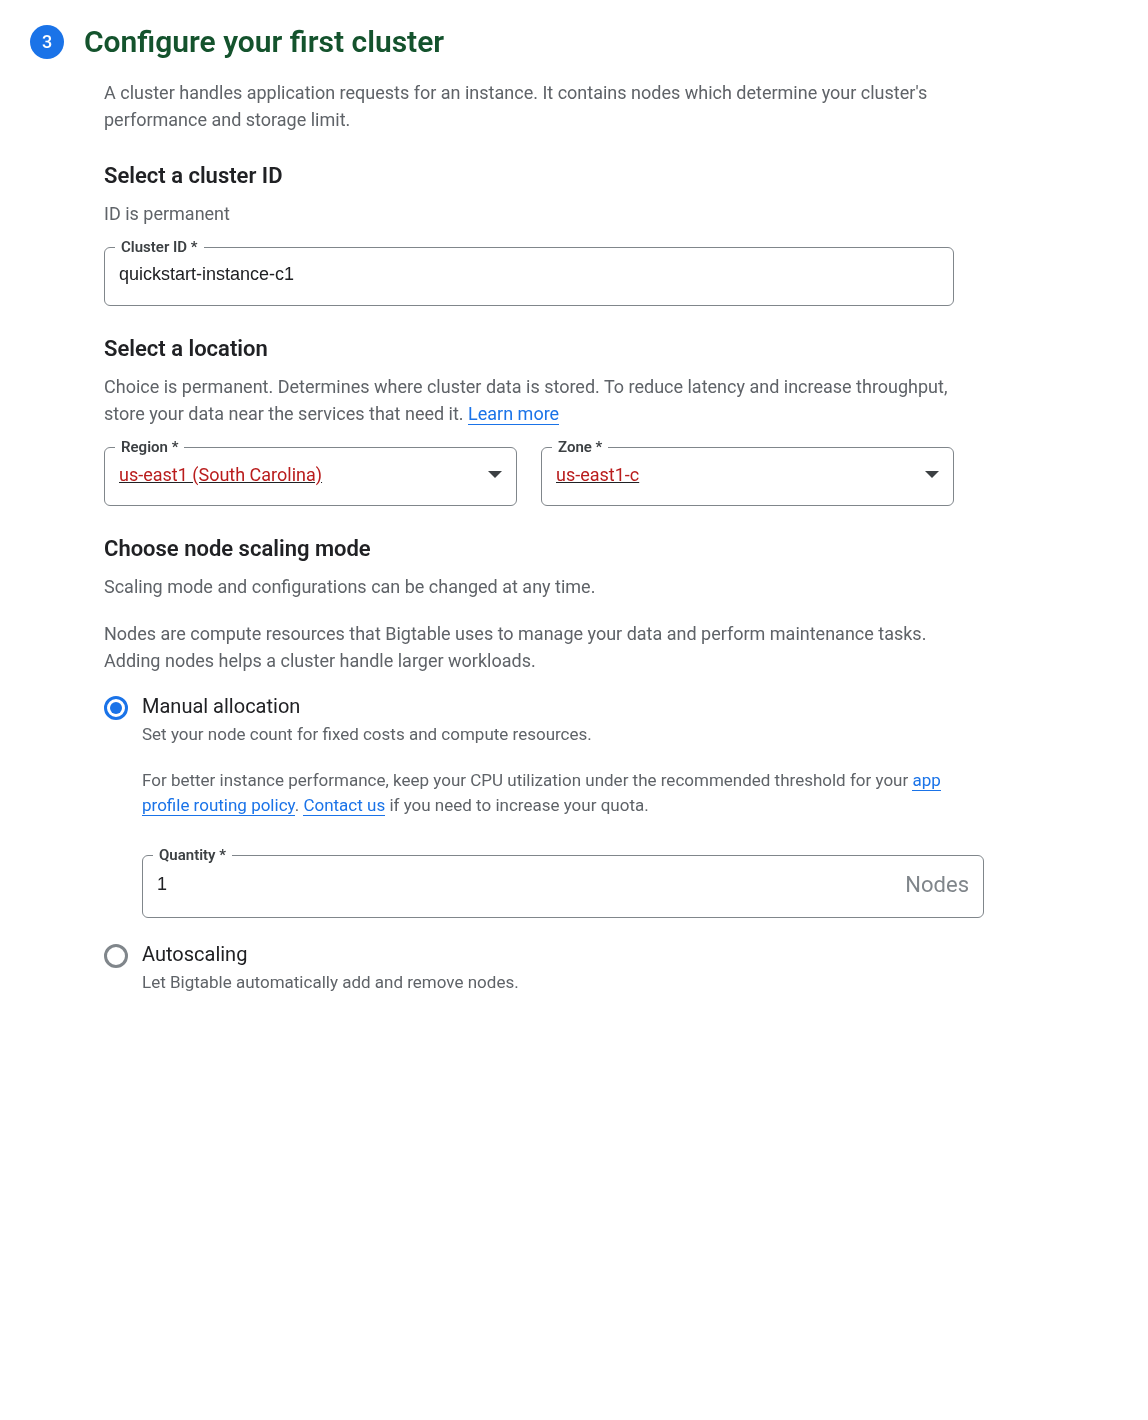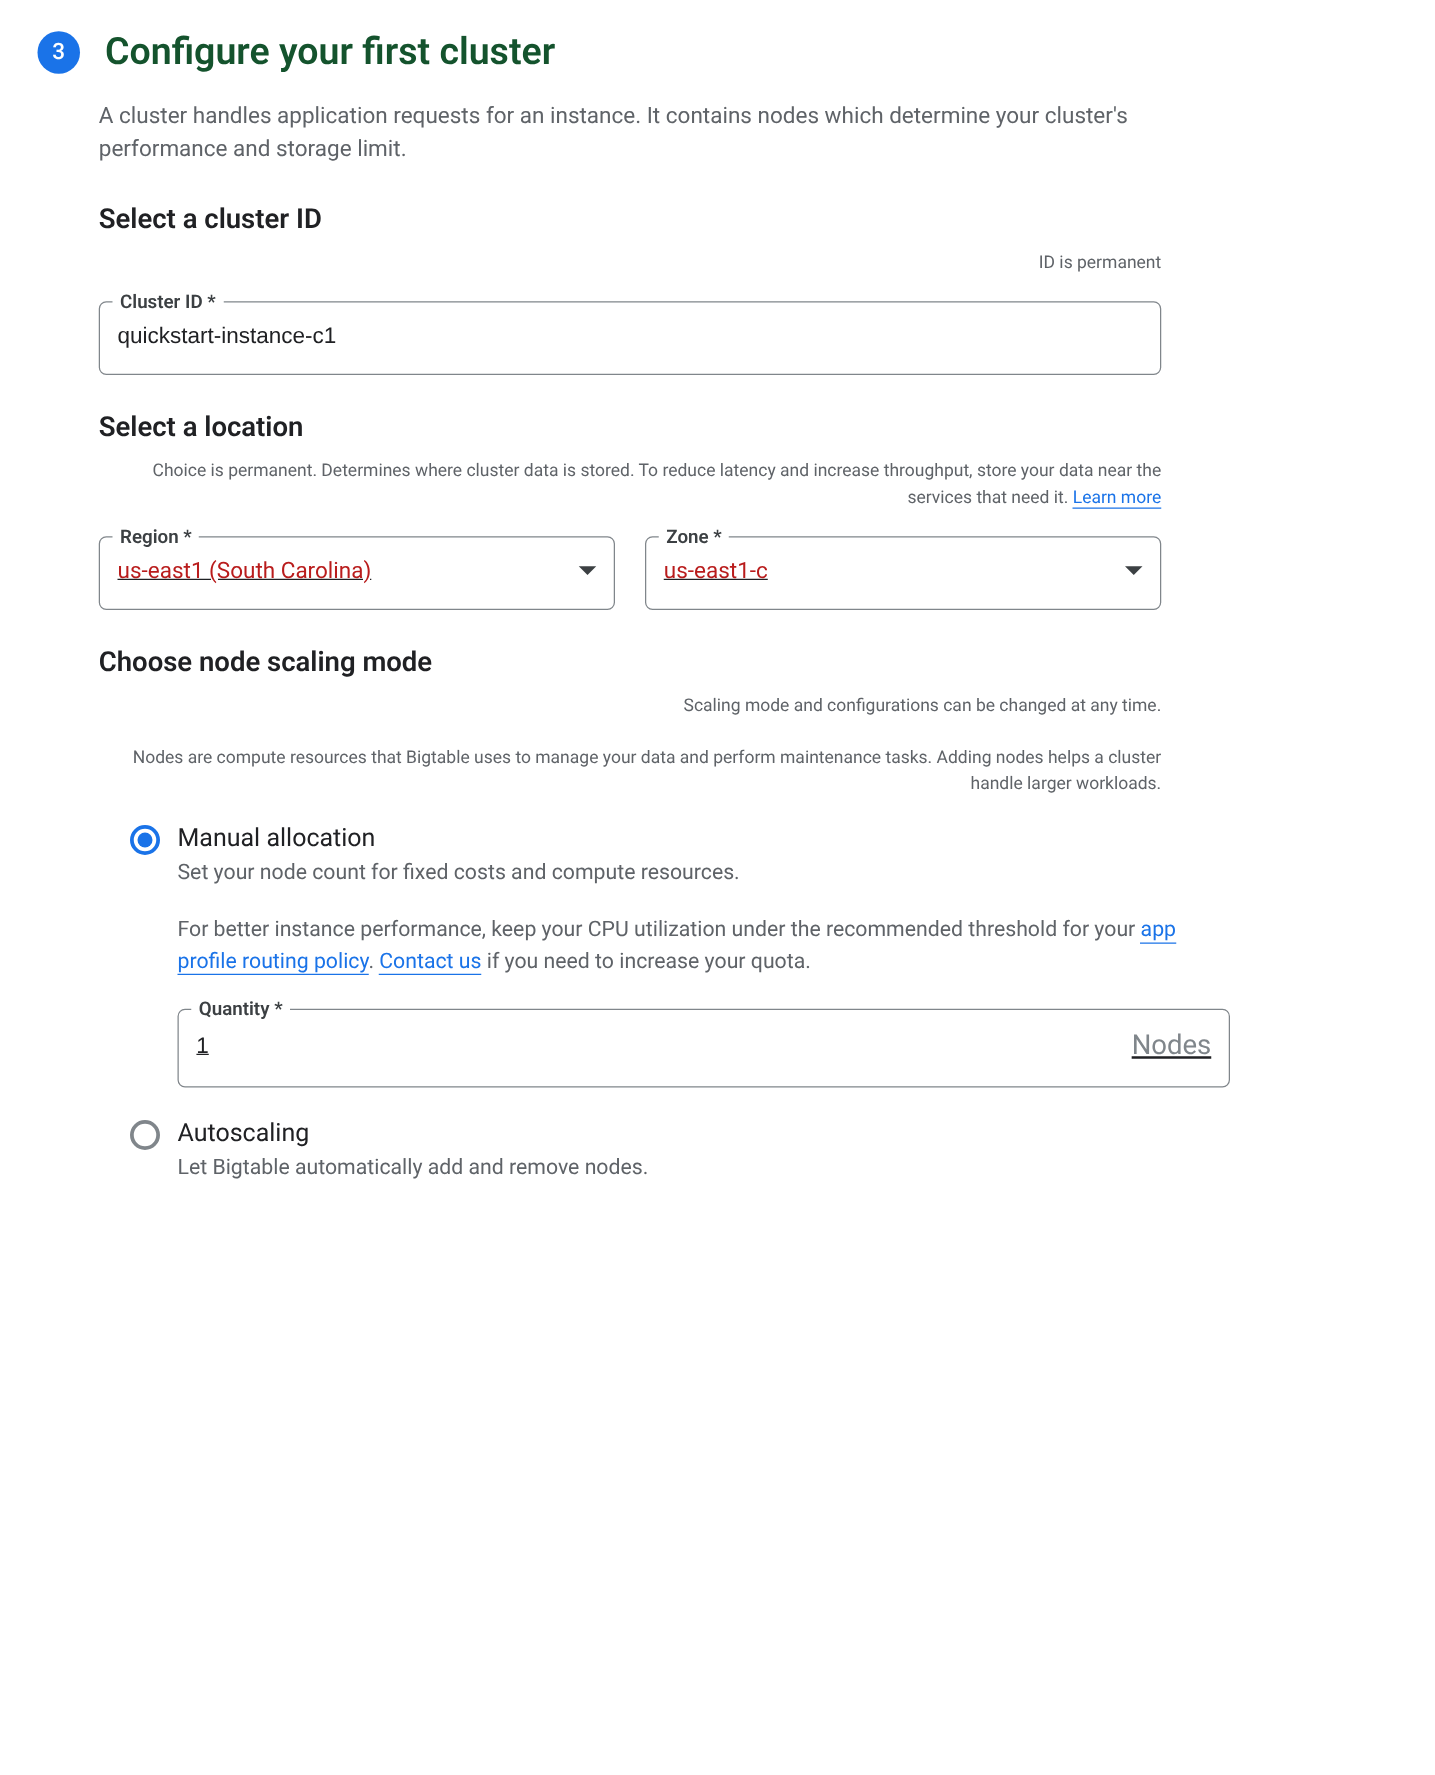--- a/index.html
+++ b/index.html
@@ -32,46 +32,45 @@
       font-size: 18px;
       font-weight: 500;
       flex-shrink: 0;
     }
     .step-title {
       font-size: 30px;
       font-weight: 600;
       color: #14532d;
     }
     .content {
-      margin-left: 49px;
+      margin-left: 74px;
       max-width: 850px;
     }
     .content-wide {
       margin-left: 74px;
       max-width: 880px;
     }
     .description {
       font-size: 18px;
       color: #5f6368;
       line-height: 1.5;
       margin-bottom: 20px;
     }
     .section-heading {
       font-size: 22px;
       font-weight: 600;
       color: #202124;
       margin-top: 30px;
       margin-bottom: 12px;
     }
     .subtext {
-      font-size: 14px;
+      font-size: 18px;
       color: #5f6368;
       line-height: 1.5;
       margin-bottom: 20px;
-      text-align: right;
     }
     .link {
       color: #1a73e8;
       text-decoration: none;
       border-bottom: 1px solid #1a73e8;
       cursor: pointer;
     }
     .field-container {
       position: relative;
       border: 1px solid #80868b;
@@ -233,21 +232,21 @@
 <div class="content-wide">
   <div class="radio-group">
     <div class="radio-option">
       <div class="radio-circle selected"></div>
       <div class="radio-content">
         <div class="radio-label">Manual allocation</div>
         <div class="radio-desc">Set your node count for fixed costs and compute resources.</div>
         <div class="radio-extra">
           <span>For better instance performance, keep your CPU utilization under the recommended threshold for your </span><a class="link">app profile routing policy</a><span>. </span><a class="link">Contact us</a><span> if you need to increase your quota.</span>
         </div>
-        <div class="field-container" style="margin-top:24px;text-decoration:underline;">
+        <div class="field-container" style="margin-top:36px;">
           <span class="field-label">Quantity *</span>
           <div class="quantity-row">
             <input type="text" class="field-input" style="flex: 1 1 0%;" value="1">
             <span class="suffix-text">Nodes</span>
           </div>
         </div>
       </div>
     </div>
 
     <div class="radio-option">

